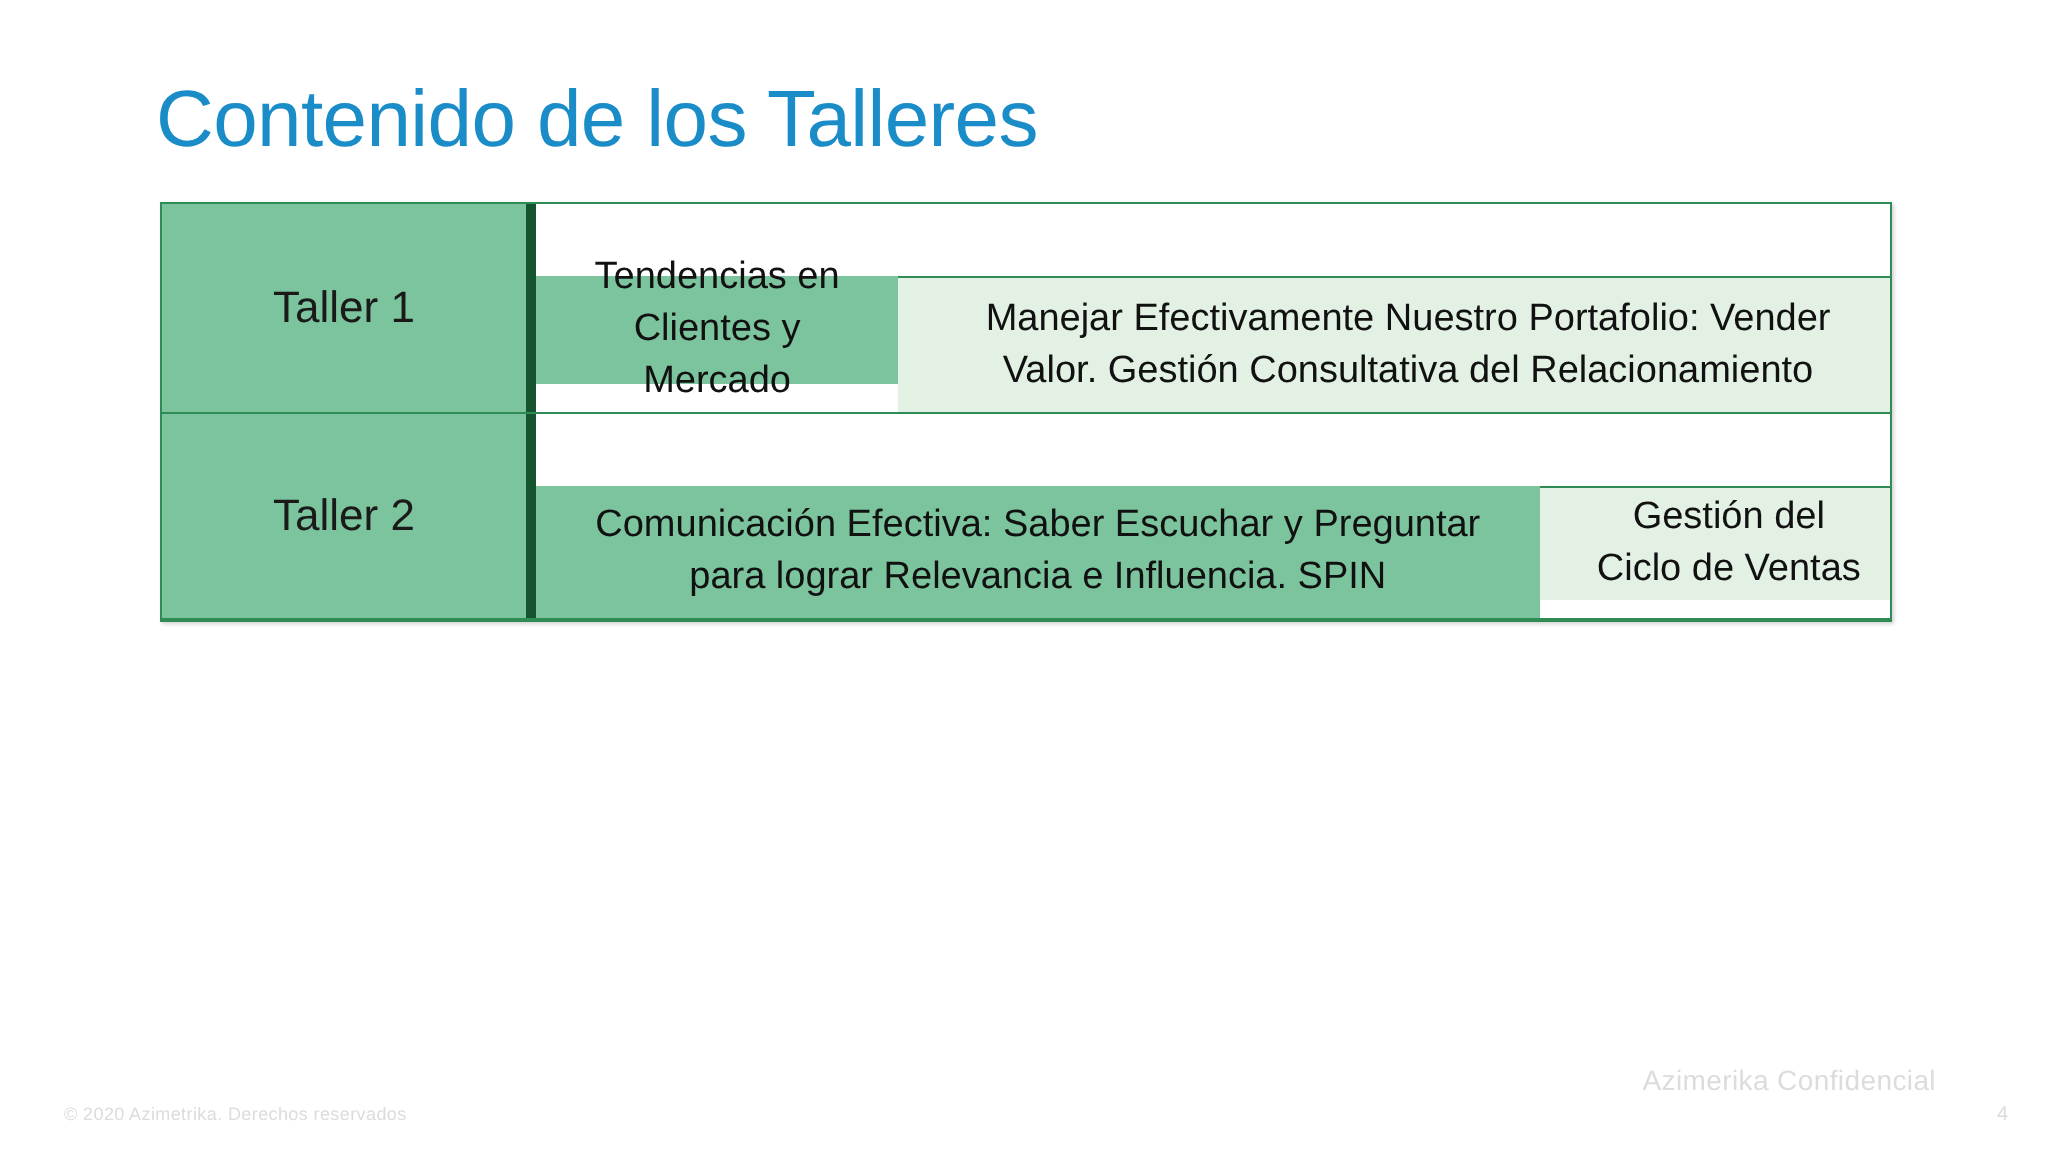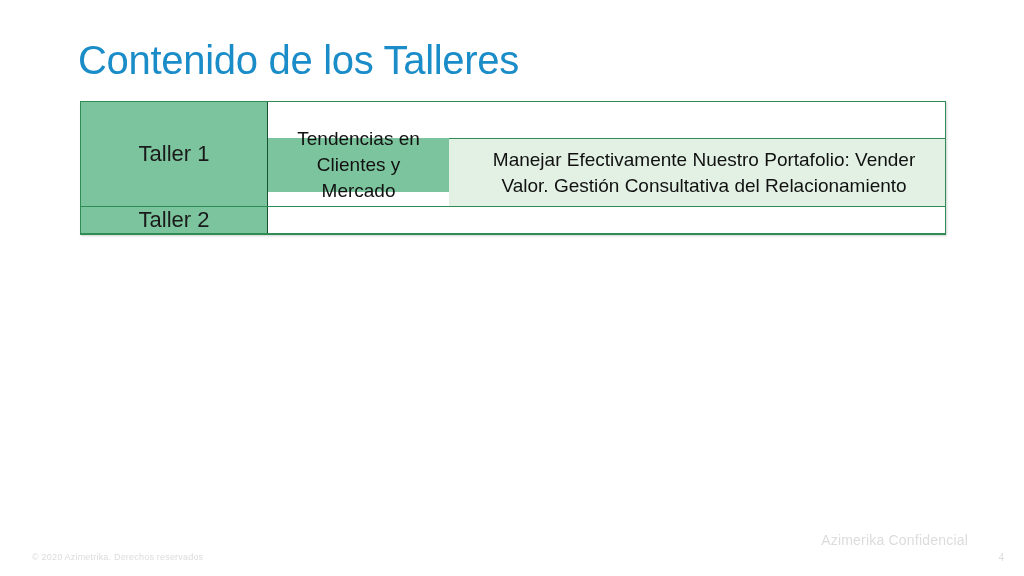--- a/index.html
+++ b/index.html
@@ -46,21 +46,21 @@
     box-sizing: border-box;
   }
   .trow + .trow {
     border-top: 1px solid #2f8c55;
   }
   .tgroup-label {
     width: 187px;
     min-width: 187px;
     box-sizing: border-box;
     background: #7cc49d;
-    border-right: 1px solid #14532d;
+    border-right: 5px solid #14532d;
     display: flex;
     align-items: center;
     justify-content: center;
     font-size: 22px;
     color: #1a1a1a;
     text-align: center;
   }
   .tgroup-rows {
     flex: 1 1 auto;
     display: flex;
@@ -130,20 +130,24 @@
     <div class="trow">
       <div class="tgroup-label">Taller 1</div>
       <div class="tgroup-rows">
         <div class="tcell shade-dark r1">Tendencias en Clientes y Mercado</div>
         <div class="tcell shade-light r2">Manejar Efectivamente Nuestro Portafolio: Vender Valor. Gestión Consultativa del Relacionamiento</div>
       </div>
     </div>
 
     <div class="trow">
       <div class="tgroup-label">Taller 2</div>
+      <div class="tgroup-rows">
+        <div class="tcell shade-dark r3">Comunicación Efectiva: Saber Escuchar y Preguntar para lograr Relevancia e Influencia.  SPIN</div>
+        <div class="tcell shade-light r4">Gestión del Ciclo de Ventas</div>
+      </div>
     </div>
 
     <div class="trow">
     </div>
 
   </div>
 
   <div class="footer-left">© 2020 Azimetrika.  Derechos reservados</div>
 
   <div class="footer-right">Azimerika Confidencial</div>

